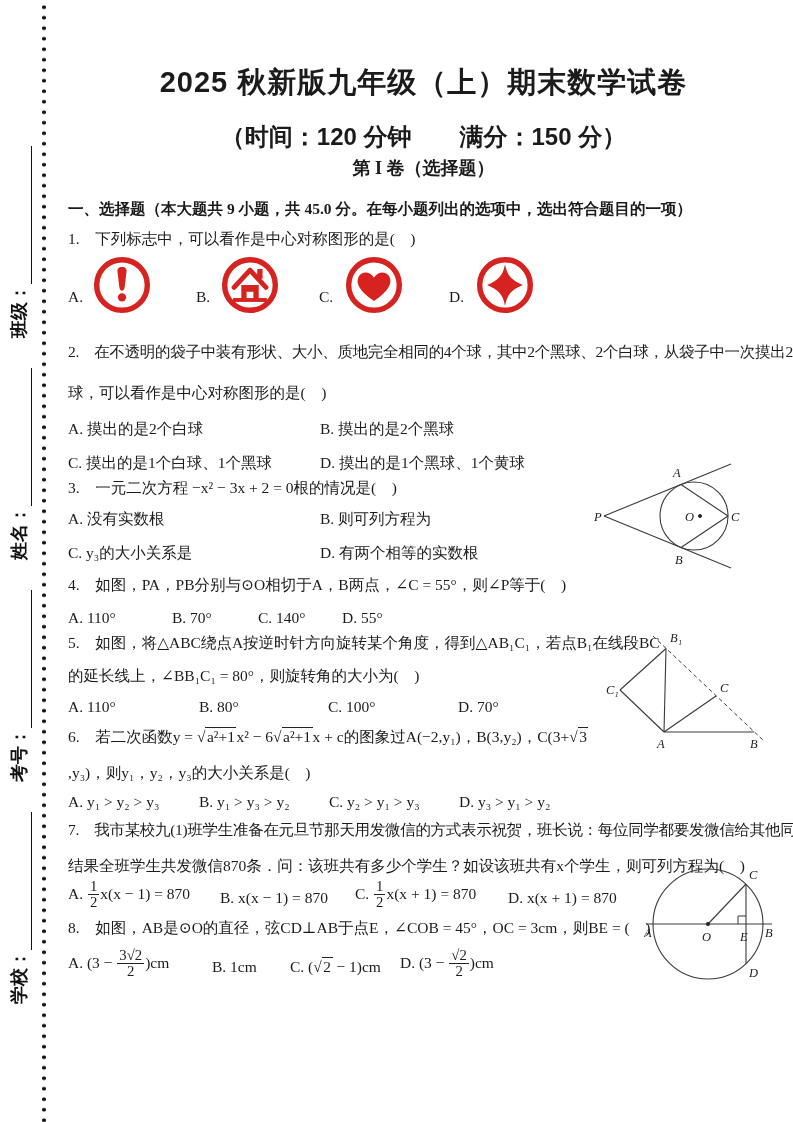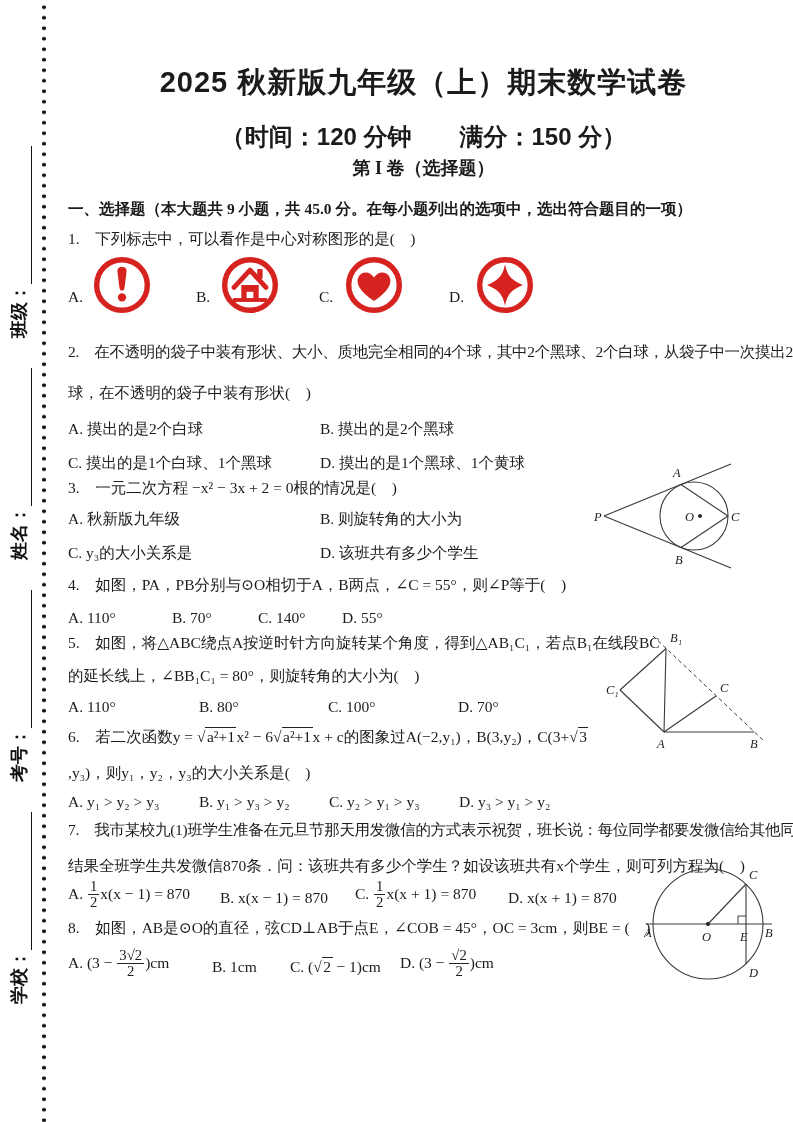--- a/index.html
+++ b/index.html
@@ -83,31 +83,31 @@
   <circle cx="30" cy="30" r="26.2" fill="none" stroke-width="5.6" stroke="#d7231f"></circle>
   <path d="M30 46.5C15 36.5 10.5 28 14.2 21.2 17.6 15.2 26 15.6 30 22.3 34 15.6 42.4 15.2 45.8 21.2 49.5 28 45 36.5 30 46.5Z" fill="#d7231f"></path>
 </svg>
 <span class="p" style="left:449px;top:287px">D.</span>
 <svg class="icon" style="left:476px;top:256px" viewBox="0 0 60 60">
   <circle cx="30" cy="30" r="26.2" fill="none" stroke-width="5.6" stroke="#d7231f"></circle>
   <path d="M30 8.5C32.3 20.5 36.5 24.7 48.5 30 36.5 35.3 32.3 39.5 30 51.5 27.7 39.5 23.5 35.3 11.5 30 23.5 24.7 27.7 20.5 30 8.5Z" fill="#d7231f"></path>
 </svg>
 
 <div class="p tight" style="left:68px;top:342px">2.　在不透明的袋子中装有形状、大小、质地完全相同的4个球，其中2个黑球、2个白球，从袋子中一次摸出2个</div>
-<div class="p" style="left:68px;top:383px">球，在不透明的袋子中装有形状(　)</div>
+<div class="p" style="left:68px;top:383px">球，可以看作是中心对称图形的是(　)</div>
 <div class="p" style="left:68px;top:419px">A. 摸出的是2个白球</div>
 <div class="p" style="left:320px;top:419px">B. 摸出的是2个黑球</div>
 <div class="p" style="left:68px;top:453px">C. 摸出的是1个白球、1个黑球</div>
 <div class="p" style="left:320px;top:453px">D. 摸出的是1个黑球、1个黄球</div>
 
 <div class="p" style="left:68px;top:478px">3.　一元二次方程 −x² − 3x + 2 = 0根的情况是(　)</div>
-<div class="p" style="left:68px;top:509px">A. 秋新版九年级</div>
-<div class="p" style="left:320px;top:509px">B. 则旋转角的大小为</div>
+<div class="p" style="left:68px;top:509px">A. 没有实数根</div>
+<div class="p" style="left:320px;top:509px">B. 则可列方程为</div>
 <div class="p" style="left:68px;top:543px">C. y₃的大小关系是</div>
-<div class="p" style="left:320px;top:543px">D. 该班共有多少个学生</div>
+<div class="p" style="left:320px;top:543px">D. 有两个相等的实数根</div>
 
 <svg class="fig" style="left:594px;top:460px" width="178" height="114" viewBox="0 0 178 114">
   <circle cx="100" cy="56" r="34" fill="none" stroke-width="1.1"></circle>
   <line x1="10" y1="56" x2="137" y2="4" stroke-width="1.1"></line>
   <line x1="10" y1="56" x2="137" y2="108" stroke-width="1.1"></line>
   <line x1="87" y1="24.5" x2="134" y2="56" stroke-width="1.1"></line>
   <line x1="87" y1="87.5" x2="134" y2="56" stroke-width="1.1"></line>
   <circle cx="106" cy="56" r="1.6" fill="#222" stroke="none"></circle>
   <text x="0" y="61">P</text>
   <text x="79" y="17">A</text>

